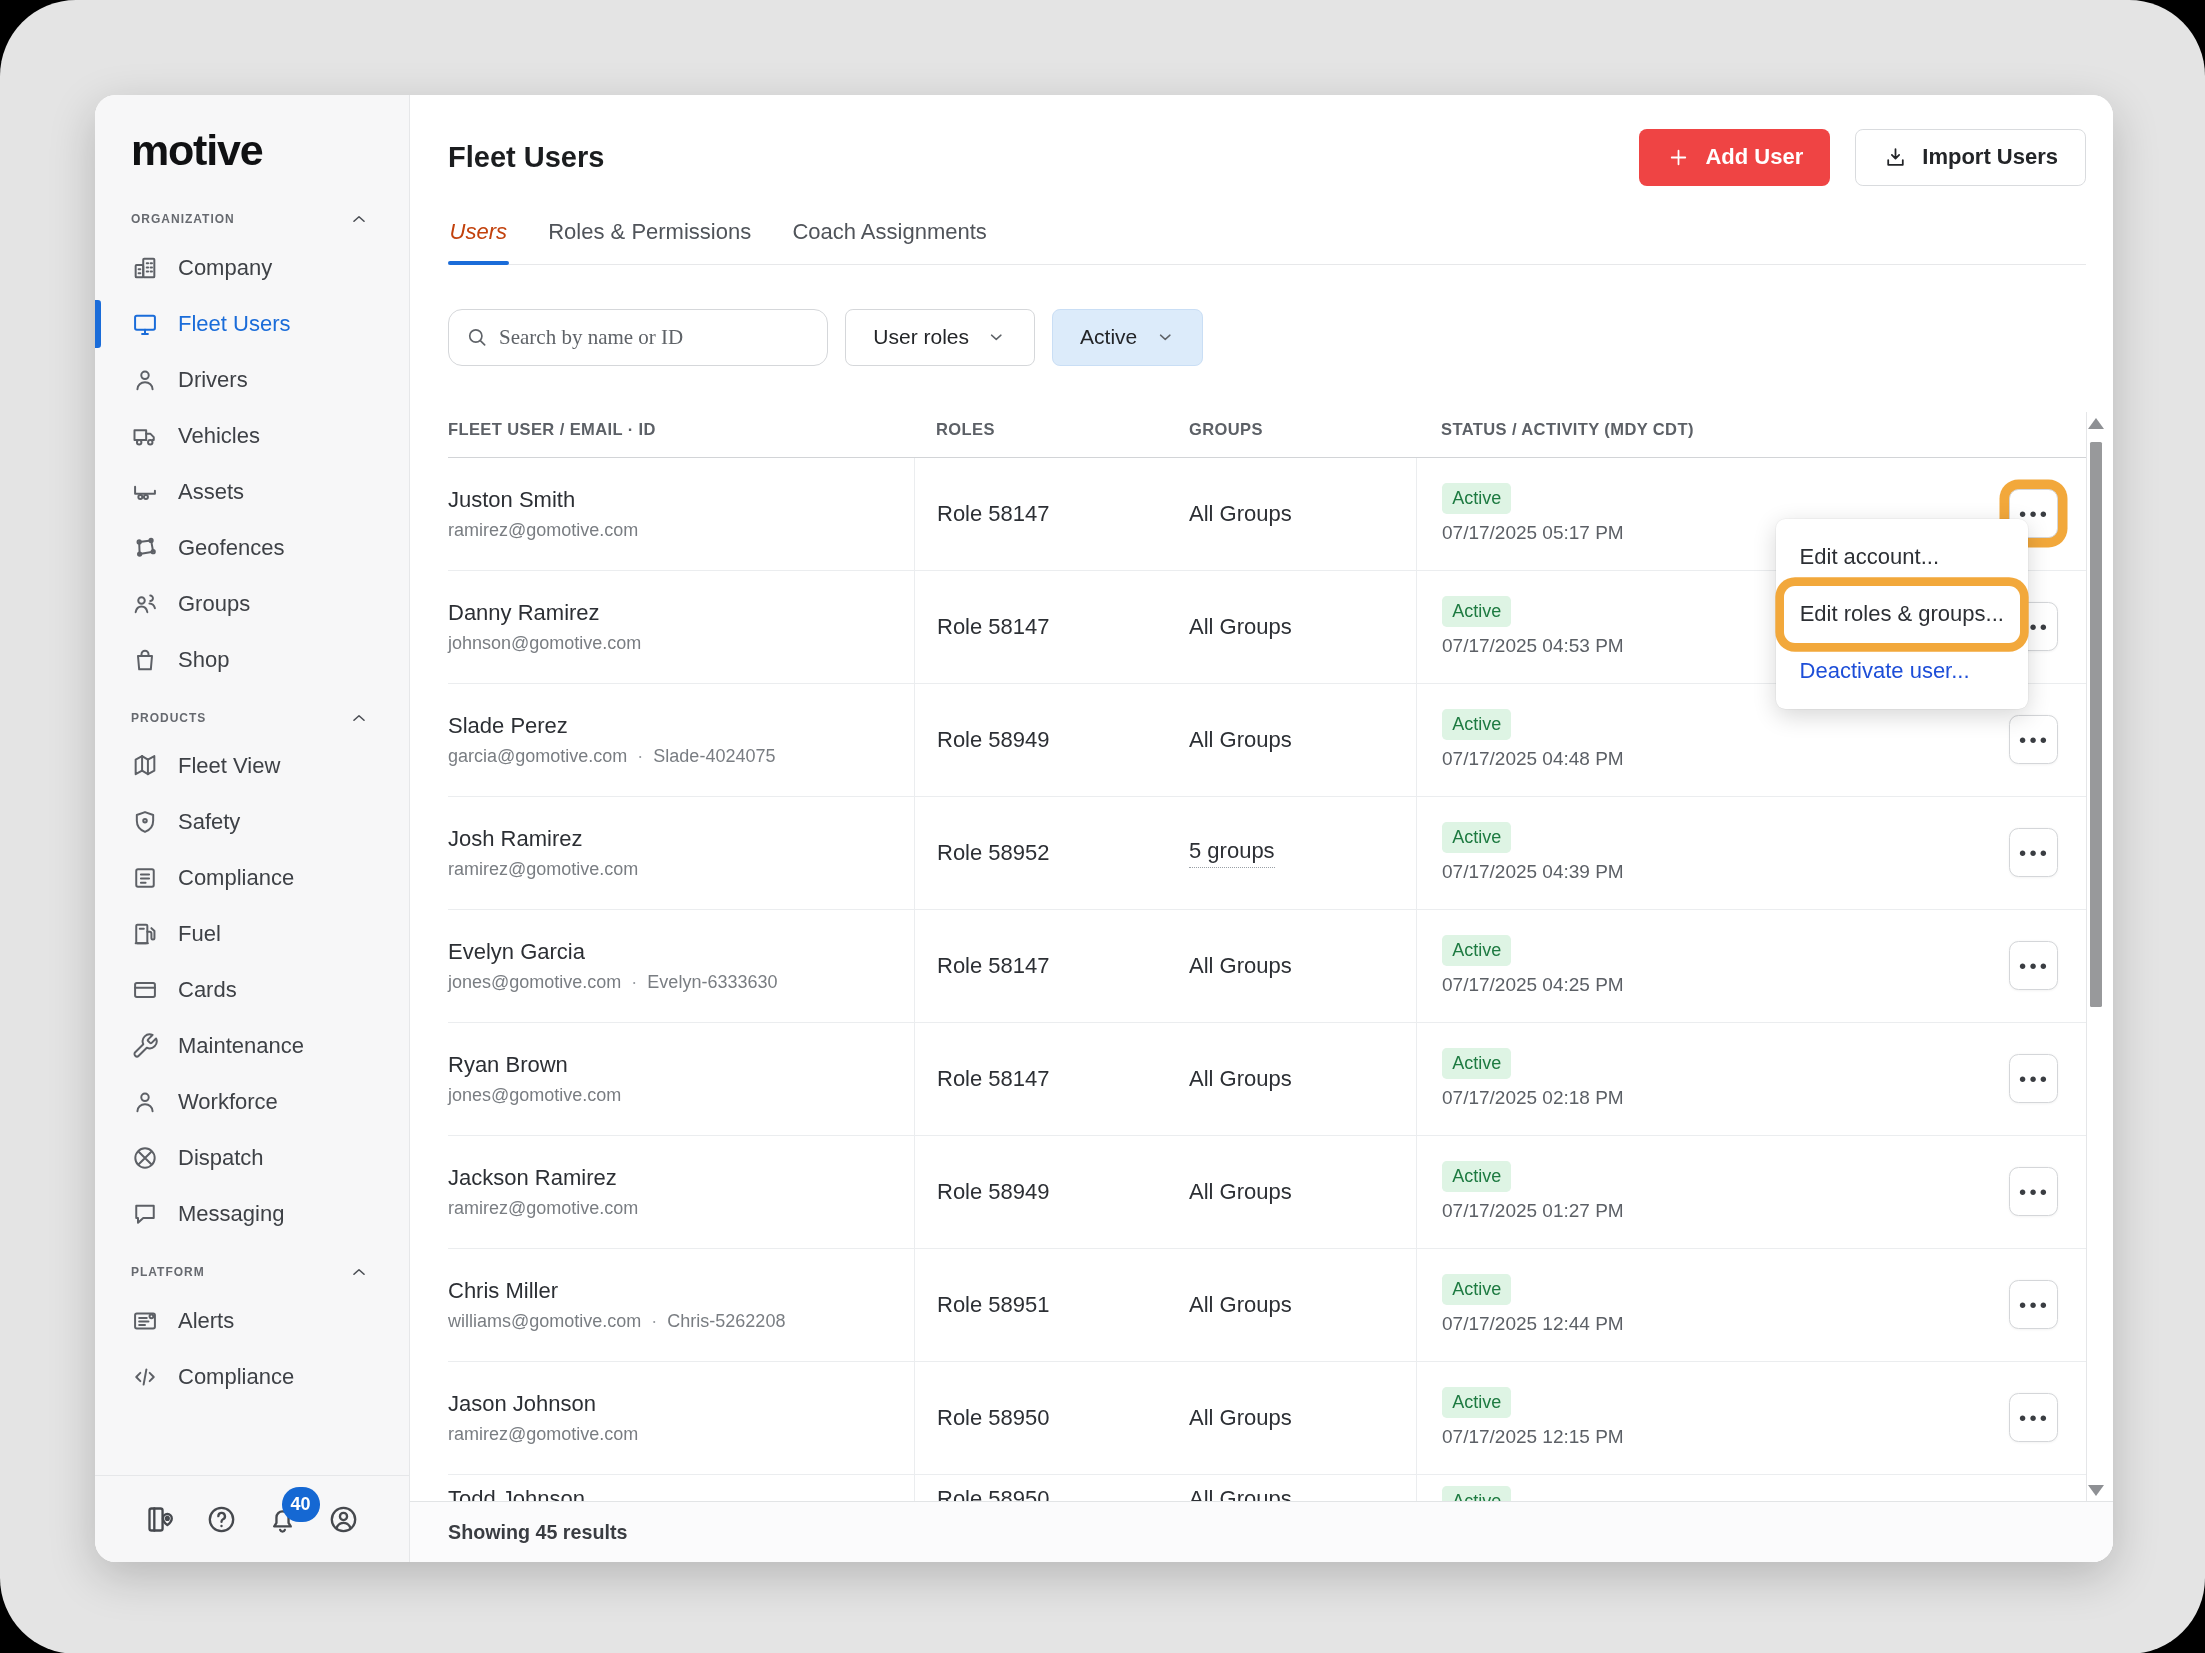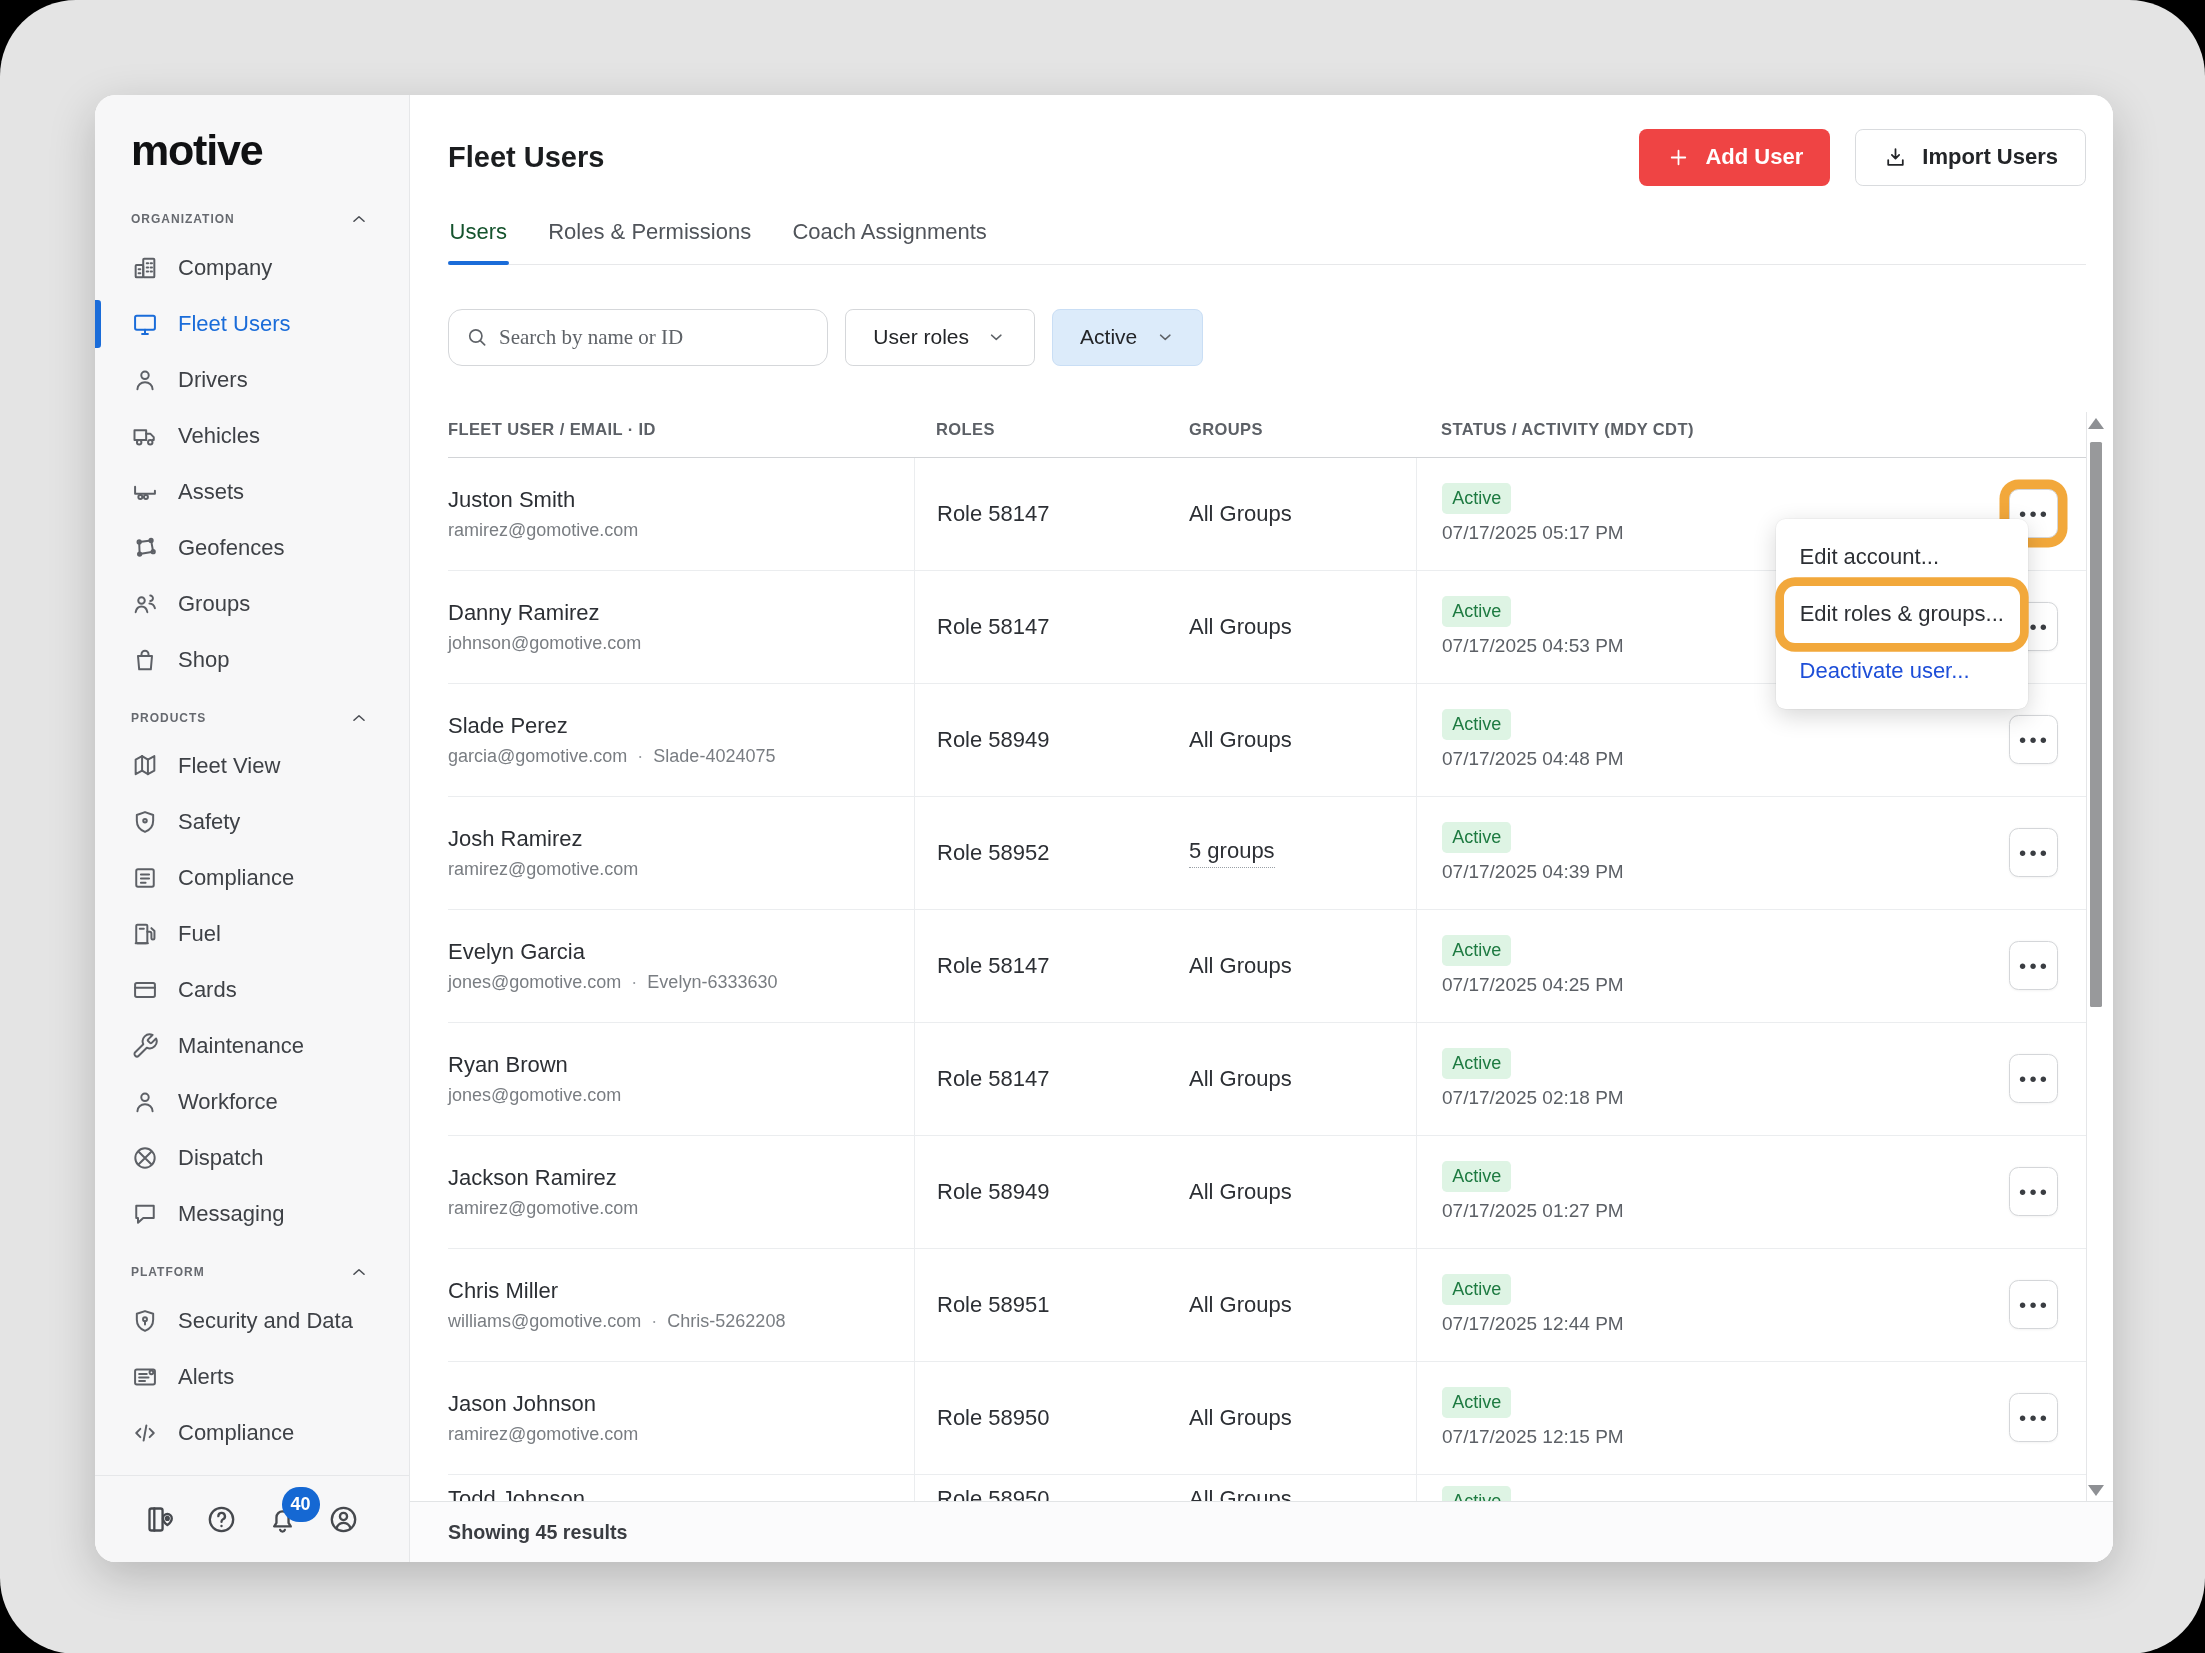--- a/index.html
+++ b/index.html
@@ -43,21 +43,21 @@
   h1.page-title { font-size:29px; font-weight:700; color:#1b1d1f; flex:1; }
   .btn { height:57px; border-radius:7.9px; display:inline-flex; align-items:center; gap:14px;
          font-size:22px; font-weight:600; padding:0 27px; cursor:pointer; border:none;
          font-family:inherit; }
   .btn .ico { width:25px; height:25px; }
   .btn-primary { background:#ef4444; color:#fff; }
   .btn-secondary { background:#fff; border:1.6px solid #d9dbde; color:#232528; margin-left:25px; }
 
   .tabs { display:flex; gap:38px; margin-top:28px; border-bottom:1.6px solid #e7e8ea; }
   .tab { font-size:22px; color:#50545a; padding:4.7px 1.6px 19px; position:relative; cursor:pointer; white-space:nowrap; }
-  .tab.active { color:#14532d; font-weight:500; }
+  .tab.active { color:#c2410c; font-weight:500;font-style:italic; }
   .tab.active::after { content:""; position:absolute; left:0; right:0; bottom:-1.6px; height:4.7px;
                        background:#1a6cd9; border-radius:2.4px; }
 
   .filters { display:flex; gap:17.3px; margin-top:44px; }
   .search { width:380px; height:57px; border:1.6px solid #d5d7da; border-radius:14px; position:relative; background:#fff;font-family:Liberation Serif, serif; }
   .search input { width:100%; height:100%; border:0; outline:0; background:transparent; padding-left:50px;
                   font-size:21px; color:#26282b; font-family:inherit; }
   .search input::placeholder { color:#5f6368; }
   .search-ico { position:absolute; left:15.8px; top:50%; transform:translateY(-50%); width:23.6px; height:23.6px; color:#5f6368; }
   .search-ico svg { display:block; width:100%; height:100%; }
@@ -311,30 +311,20 @@
           <div class="nav-section">
     <div class="nav-section-head">
       <span class="nav-section-label">PLATFORM</span>
       <span class="sec-chev">
                 <svg viewBox="0 0 24 24" fill="none" stroke="currentColor" stroke-width="1.7" stroke-linecap="round" stroke-linejoin="round">
                   <path d="M6.5 14.5l5.5-5 5.5 5"></path>
                 </svg>
               </span>
     </div>
     <div class="nav-items">
-              <div class="nav-item">
-    <span class="nav-icon">
-                  <svg viewBox="0 0 24 24" fill="none" stroke="currentColor" stroke-width="1.7" stroke-linecap="round" stroke-linejoin="round">
-                    <path d="M12 3.5l7 2.3v5.2c0 4.3-2.9 7.9-7 9.5-4.1-1.6-7-5.2-7-9.5V5.8z"></path>
-                    <circle cx="12" cy="10.5" r="1.7"></circle>
-                    <path d="M12 12.2v2.8"></path>
-                  </svg>
-                </span>
-    <span class="nav-label">Security and Data</span>
-  </div>
               <div class="nav-item">
     <span class="nav-icon">
                   <svg viewBox="0 0 24 24" fill="none" stroke="currentColor" stroke-width="1.7" stroke-linecap="round" stroke-linejoin="round">
                     <rect x="3.5" y="5.5" width="17" height="13" rx="1.5"></rect>
                     <path d="M7 9.5h6.5M7 12.5h8M7 15.5h5"></path>
                     <circle cx="17.5" cy="8" r="1.6"></circle>
                   </svg>
                 </span>
     <span class="nav-label">Alerts</span>
   </div>

